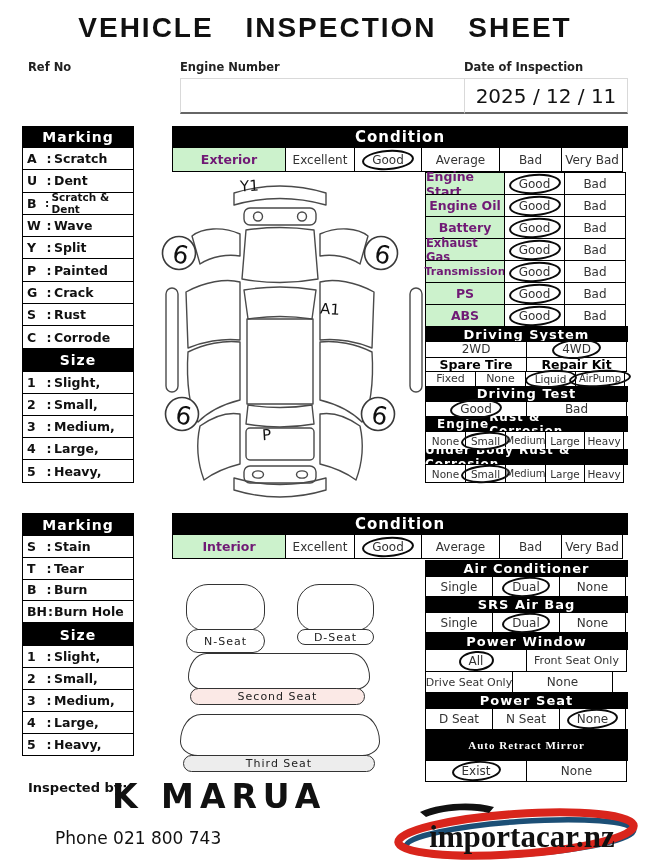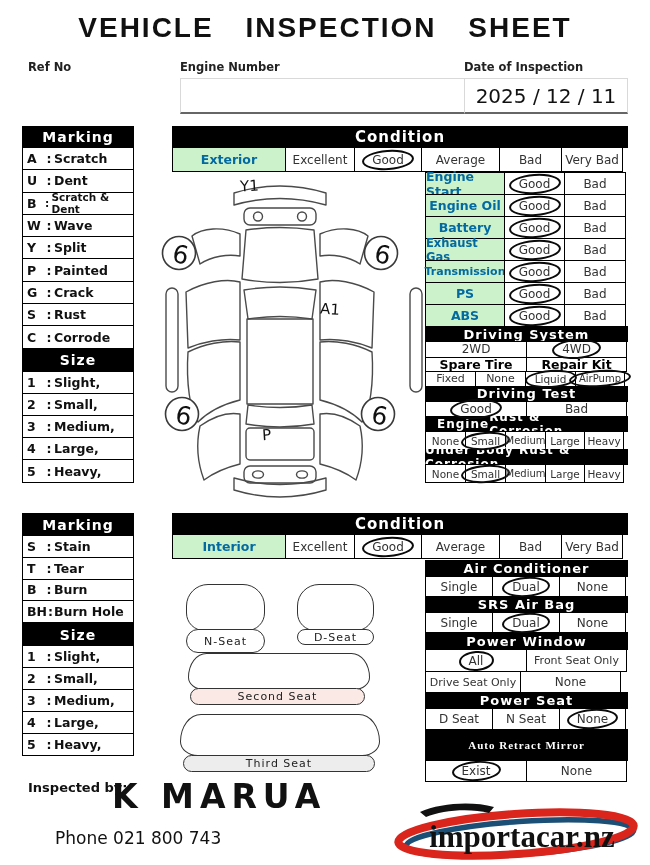--- a/index.html
+++ b/index.html
@@ -10,21 +10,21 @@
          font-weight:bold;font-size:28px;letter-spacing:2px;word-spacing:22px;}
   .flabel{font-size:11.5px;font-weight:600;color:#222;}
   .fbox{border:1.5px solid #d9d9d9;border-bottom:2.5px solid #666;height:33px;display:flex;
         align-items:center;font-size:20px;background:#fff;}
   .bar{background:#000;color:#fff;font-weight:bold;display:flex;align-items:center;
        justify-content:center;letter-spacing:1px;box-sizing:border-box;}
   .row{display:flex;margin-top:-1px;}
   .c{border:1px solid #000;background:#fff;display:flex;align-items:center;justify-content:center;
      font-size:12px;color:#333;box-sizing:border-box;}
   .c + .c{margin-left:-1px;}
-  .g{background:#ccf2cc;font-weight:bold;color:#0369a1;font-size:12.5px;}
+  .g{background:#ccf2cc;font-weight:bold;color:#701a75;font-size:12.5px;}
   .bold{font-weight:bold;color:#000;}
   .mrow{display:flex;align-items:center;border:1px solid #000;background:#fff;margin-top:-1px;
         padding-left:4px;font-size:12.5px;font-weight:600;color:#111;box-sizing:border-box;}
   .mcode{width:17px;}
   .msep{width:10px;text-align:center;}
   .opt{display:inline-block;position:relative;padding:0 2px;white-space:nowrap;}
   .circled::after{content:"";position:absolute;left:-8px;right:-8px;top:-3px;bottom:-3px;
         border:2.6px solid #0a0a0a;border-radius:50%;transform:rotate(-4deg);pointer-events:none;}
   .pill{border:1.4px solid #333;border-radius:12px;display:flex;align-items:center;
         justify-content:center;font-size:11px;letter-spacing:1px;color:#222;background:#fff;}
@@ -468,21 +468,21 @@
     <div class="bar" style="height:18px;font-size:13px;margin-top:-1px;">Power Window</div>
     <div class="row">
       <div class="c" style="width:102px;height:23px;">
           <span class="opt circled">All</span>
         </div>
       <div class="c" style="width:101px;height:23px;font-size:11px;">
           <span class="opt">Front Seat Only</span>
         </div>
     </div>
     <div class="row">
-      <div class="c" style="width:96px;height:22px;font-size:11px;justify-content:center;">
+      <div class="c" style="width:88px;height:22px;font-size:11px;justify-content:center;">
           <span class="opt">Drive Seat Only</span>
         </div>
       <div class="c" style="width:101px;height:22px;">
           <span class="opt">None</span>
         </div>
     </div>
     <div class="bar" style="height:17px;font-size:13px;margin-top:-1px;">Power Seat</div>
     <div class="row">
       <div class="c" style="width:68px;height:22px;">
           <span class="opt">D Seat</span>

